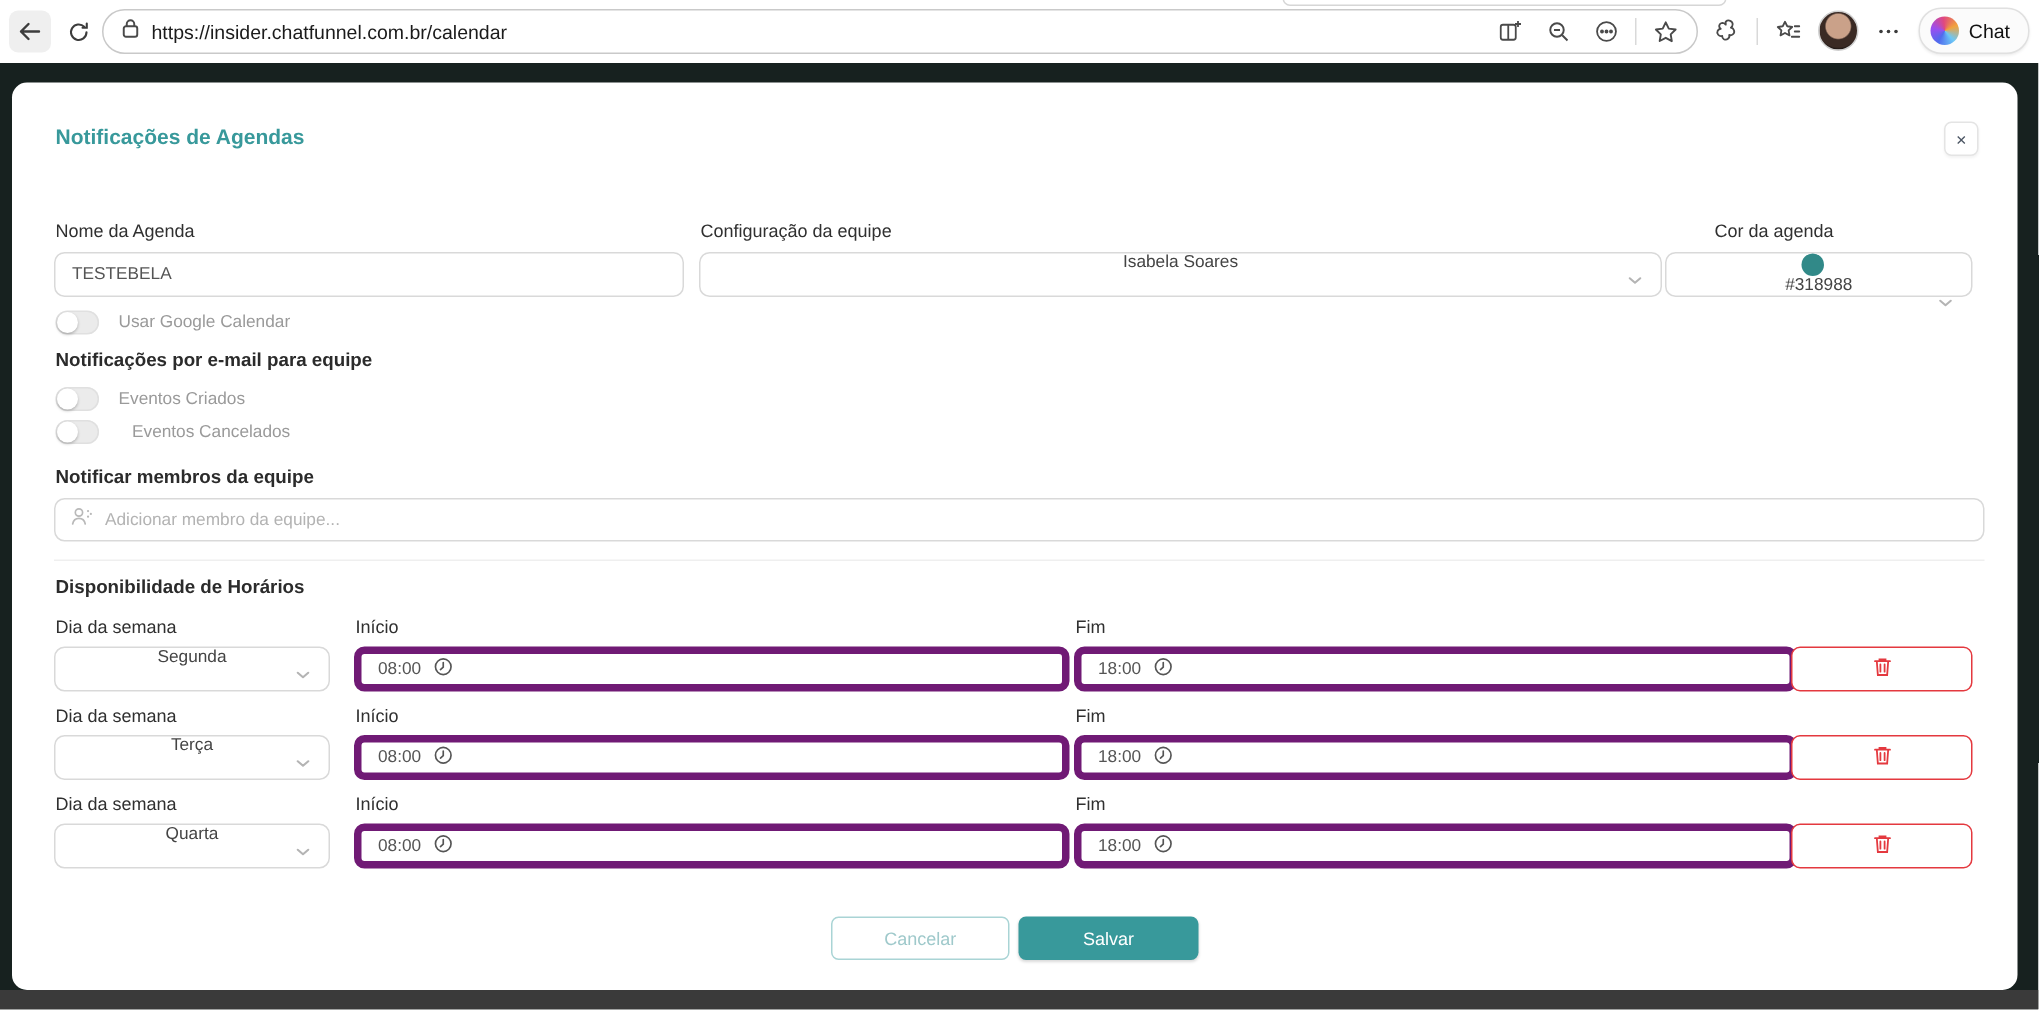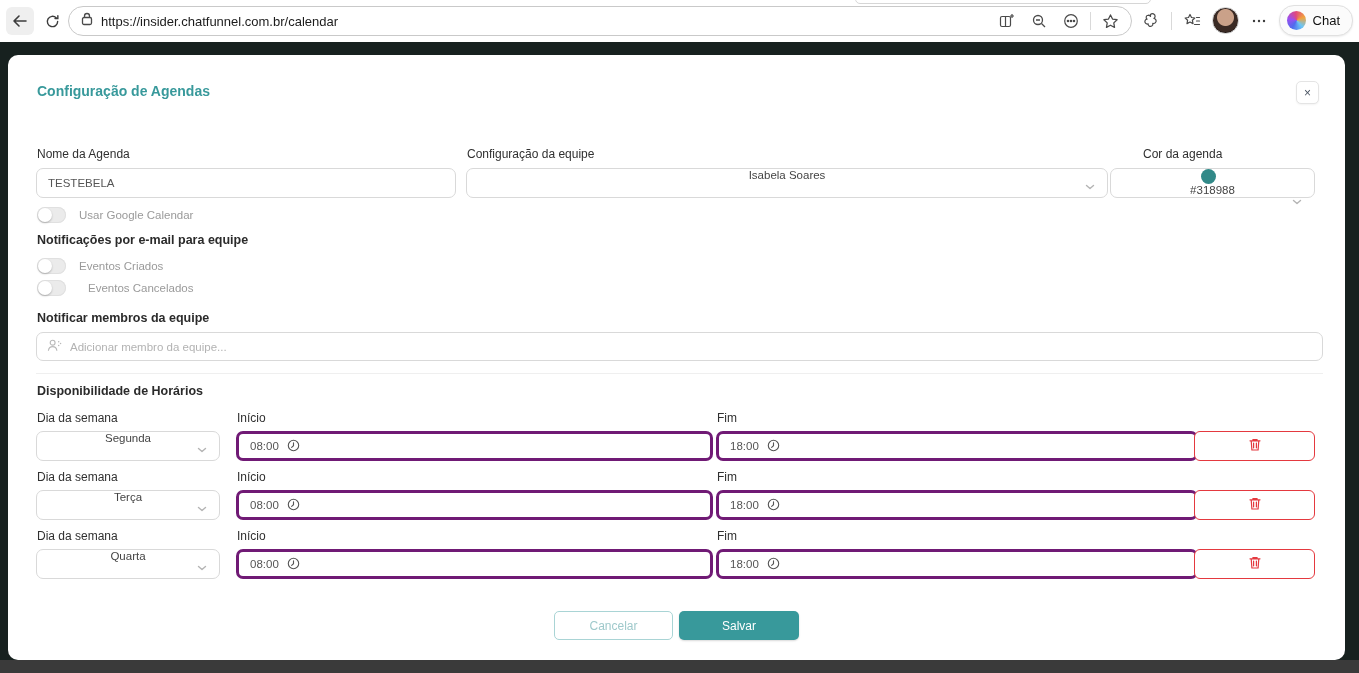--- a/index.html
+++ b/index.html
@@ -44,21 +44,21 @@
   .toggle-row { position:absolute; display:flex; align-items:center; gap:13px; cursor:pointer; }
   .toggle { width:29px; height:16px; border-radius:8px; background:#ebebeb; position:relative; box-shadow:inset 0 0 0 1px #e0e0e0; }
   .toggle .knob { position:absolute; left:1px; top:1px; width:14px; height:14px; border-radius:50%; background:#fff; box-shadow:0 1px 2px rgba(0,0,0,.25); }
   .toggle-label { font-size:11.5px; color:#9a9a9a; }
 
   .member-input-wrap { position:absolute; left:28px; top:277px; width:1287px; height:29px; border:1px solid #d9d9d9; border-radius:7px; display:flex; align-items:center; padding:0 10px; gap:8px; background:#fff; }
   .member-input-wrap input { border:none; outline:none; flex:1; font-size:11.5px; color:#444; font-family:"Liberation Sans",sans-serif; }
   .member-input-wrap input::placeholder { color:#b3b3b3; }
   .divider { position:absolute; left:28px; top:318px; width:1287px; height:1px; background:#efefef; }
 
-  .time-box { position:absolute; height:30px; border:3px solid #701a75; border-radius:7px; background:#fff; display:flex; align-items:center; gap:8px; padding:0 11px; font-size:11.5px; color:#555; }
+  .time-box { position:absolute; height:30px; border:5px solid #701a75; border-radius:7px; background:#fff; display:flex; align-items:center; gap:8px; padding:0 11px; font-size:11.5px; color:#555; }
   .delete-btn { position:absolute; width:121px; height:30px; border:1px solid #e4393f; border-radius:6px; background:#fff; display:flex; align-items:center; justify-content:center; cursor:pointer; }
 
   .cancel-btn { position:absolute; left:546px; top:556px; width:119px; height:29px; border:1px solid #a9d4d5; border-radius:5px; background:#fff; color:#9fc9cb; font-size:12px; cursor:pointer; font-family:"Liberation Sans",sans-serif; }
   .save-btn { position:absolute; left:671px; top:556px; width:120px; height:29px; border:none; border-radius:5px; background:#38999b; color:#fff; font-size:12px; cursor:pointer; font-family:"Liberation Sans",sans-serif; box-shadow:0 1px 2px rgba(0,0,0,.15); }
 
   input::selection { background:#cde9ea; }
 </style>
 </head>
 <body>
 
@@ -147,21 +147,21 @@
         <span class="copilot-logo"></span>
         <span>Chat</span>
       </button>
     </div>
   </div>
 
   <div class="backdrop"></div>
   <div class="bottom-strip"></div>
 
   <div class="modal">
-    <div class="modal-title">Configuração de Agendas</div>
+    <div class="modal-title">Notificações de Agendas</div>
     <button class="close-btn">×</button>
 
     <div class="field-label" style="left:29px; top:92px;">Nome da Agenda</div>
     <input class="text-input" style="left: 28px; top: 113px; width: 420px;" value="TESTEBELA">
 
     <div class="field-label" style="left:459px; top:92px;">Configuração da equipe</div>
     <div class="select-box" style="left:458px; top:113px; width:642px;">
       <span>Isabela Soares</span>
       <span class="chev">
         <svg width="12" height="12" viewBox="0 0 12 12" fill="none" stroke="#b4b4b4" stroke-width="1.4" stroke-linecap="round" stroke-linejoin="round">

